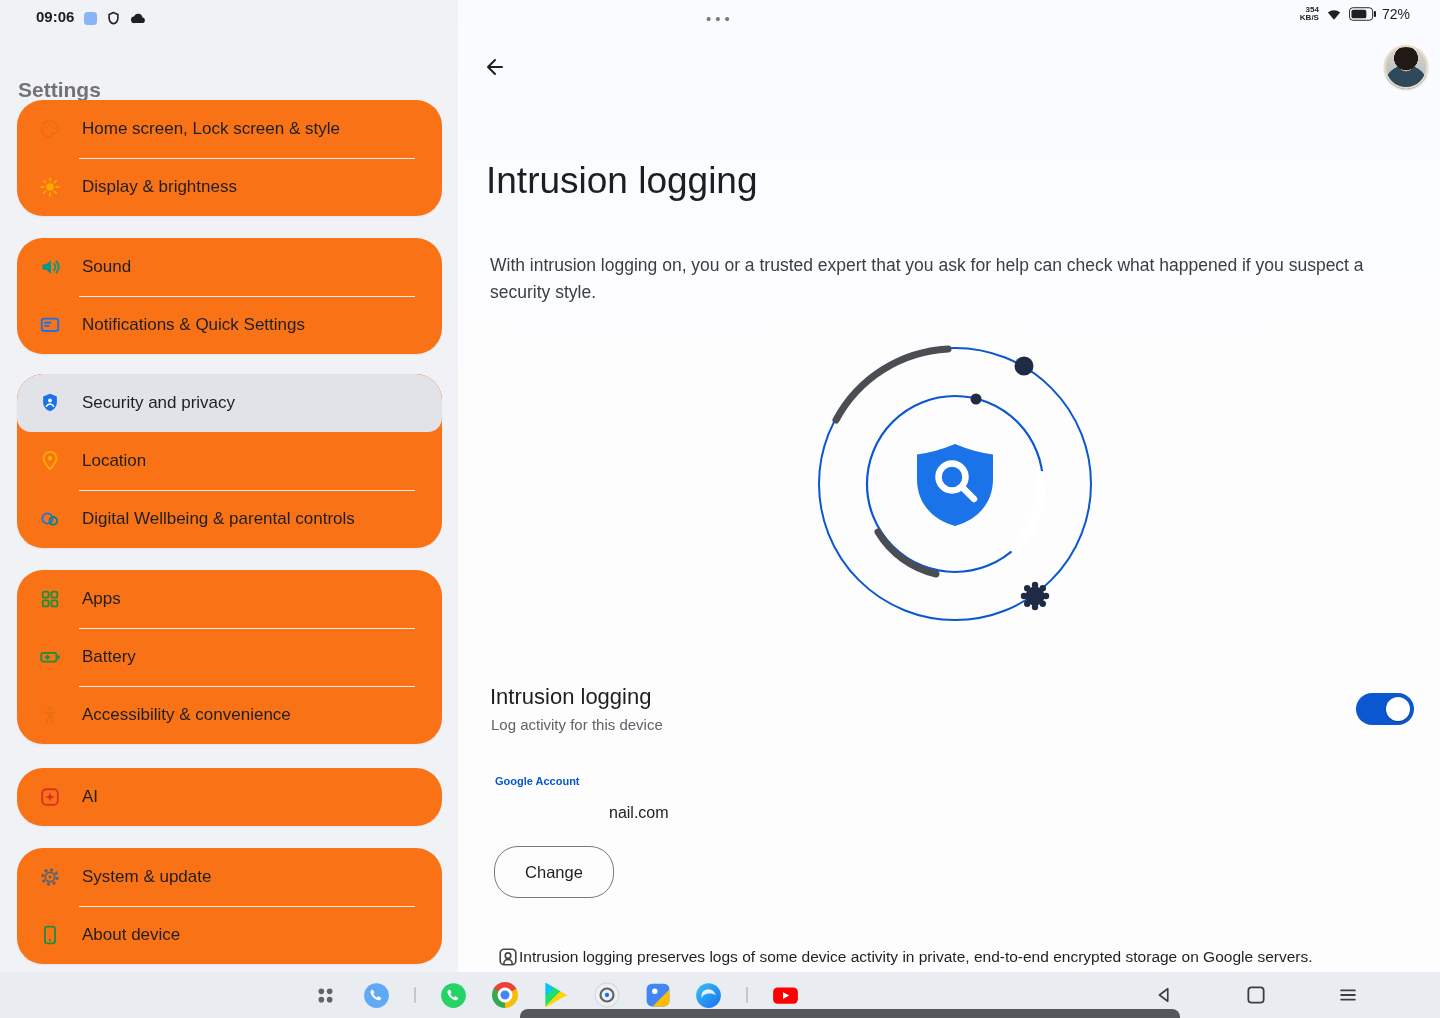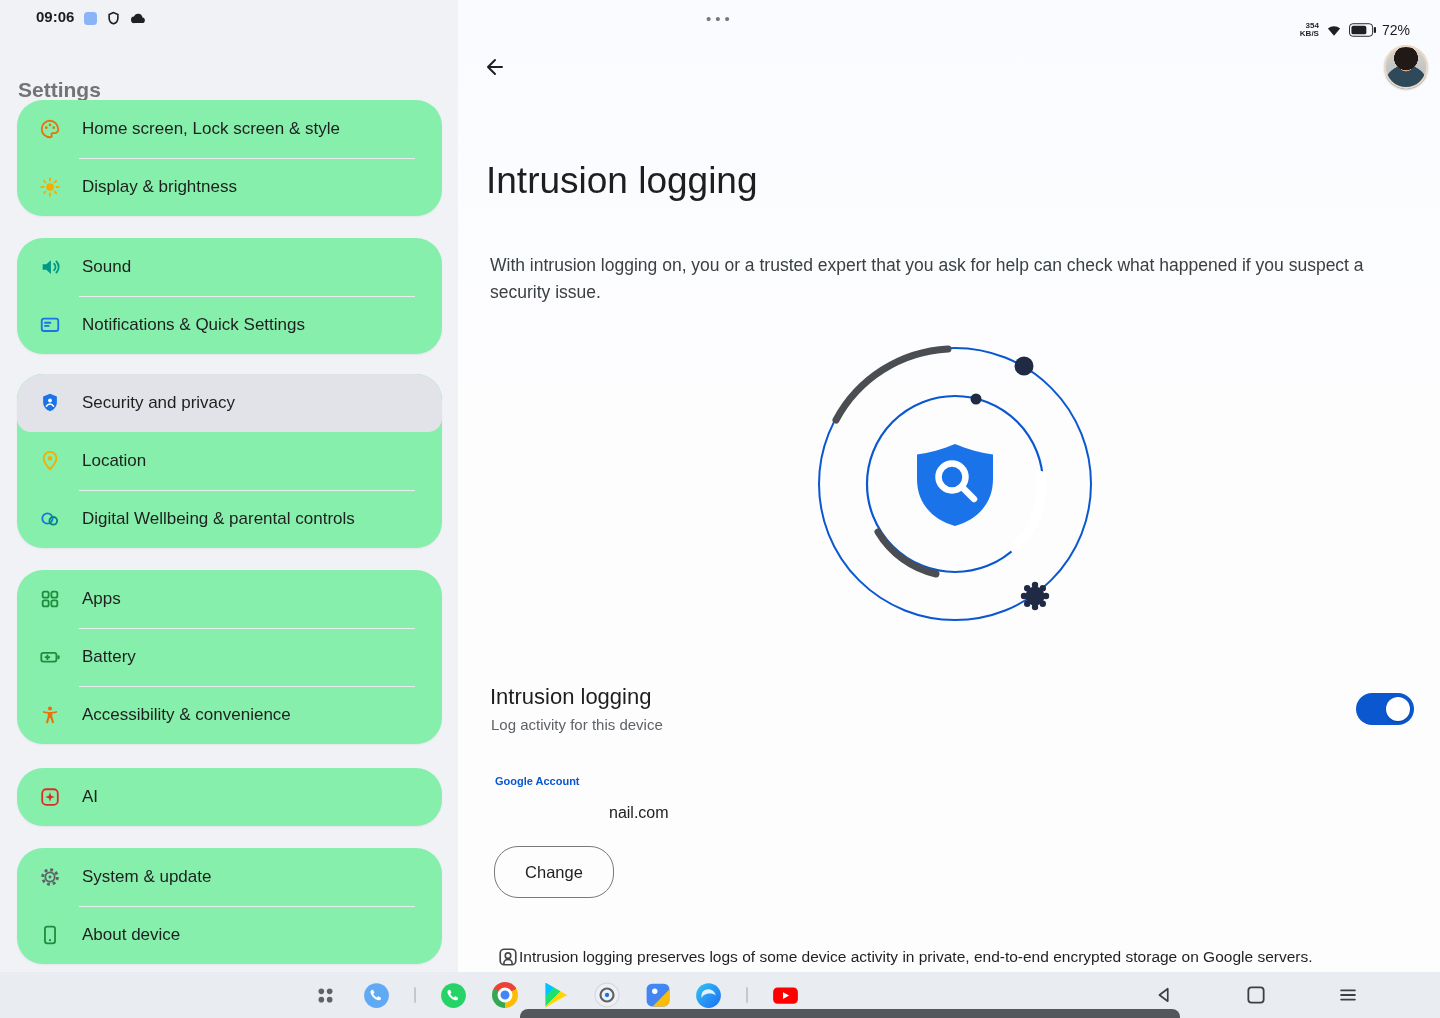--- a/index.html
+++ b/index.html
@@ -3,36 +3,36 @@
 <meta charset="utf-8">
 <style>
   * { margin:0; padding:0; box-sizing:border-box; }
   html,body { width:1440px; height:1018px; }
   body { font-family:"Liberation Sans", sans-serif; background:#fdfdfe; position:relative; overflow:hidden; }
   .screen { position:absolute; inset:0; width:1440px; height:1018px; }
 
   
   .sidebar { position:absolute; left:0; top:0; width:458px; bottom:0; background:#f0f2f6; }
   .sidebar-title { position:absolute; left:18px; top:38px; font-size:21px; font-weight:700; color:#737373;margin-top:40px; }
-  .card { position:absolute; left:17px; width:425px; background:#86efac; border-radius:26px;
+  .card { position:absolute; left:17px; width:425px; background:#f97316; border-radius:26px;
           box-shadow:0 1px 2px rgba(60,64,67,.07); overflow:hidden; }
   .srow { display:flex; align-items:center; height:58px; padding:0 16px 0 21px; gap:20px; position:relative; cursor:pointer; }
   .srow + .srow::before { content:''; position:absolute; top:0; left:62px; right:27px; height:1px; background:#e9ebee; }
   .srow.selected { background:var(--selected,#e1e3e8); border-radius:26px 26px 14px 14px;text-align:right; }
   .srow.selected + .srow::before { display:none; }
   .sicon { width:24px; height:24px; display:flex; align-items:center; justify-content:center; flex:none; }
   .slabel { font-size:17px; color:#1f1f1f; }
 
   
   .statusbar { position:absolute; left:0; top:0; right:0; height:35px; z-index:6; }
   .sb-time { position:absolute; left:36px; top:8px; font-size:15px; font-weight:700; color:#1b1c1e;text-align:right; }
   .sb-left-icons { position:absolute; left:84px; top:10px; display:flex; align-items:center; gap:9px; }
   .drag-handle { position:absolute; left:50%; top:10px; transform:translateX(-50%); color:#76797e;
                  font-size:15px; letter-spacing:4px; cursor:grab; }
-  .sb-right { position:absolute; right:30px; top:6px; display:flex; align-items:center; gap:6px;margin-top:16px; }
+  .sb-right { position:absolute; right:30px; top:6px; display:flex; align-items:center; gap:6px; }
   .net-speed { font-size:8px; line-height:8px; color:#1f2023; text-align:right; font-weight:700; }
   .sb-batt-text { font-size:14px; color:#1b1c1e; }
 
   
   .main { position:absolute; left:458px; top:0; right:0; bottom:46px;
           background:linear-gradient(180deg,#f9fbfe 0%, #fdfdfe 40%); }
   .back-btn { position:absolute; left:20px; top:50px; width:34px; height:34px; display:flex;
               align-items:center; justify-content:center; cursor:pointer; border-radius:50%; }
   .avatar { position:absolute; right:12px; top:45px; width:44px; height:44px; border-radius:50%;
             box-shadow:0 0 0 2px #ecd9c3 inset, 0 1px 2px rgba(0,0,0,.2); cursor:pointer;
@@ -228,21 +228,21 @@
 
   <main class="main">
     <div class="back-btn">
       <svg width="24" height="24" viewBox="0 0 24 24" fill="none" stroke="#1f1f1f" stroke-width="2" stroke-linecap="round" stroke-linejoin="round">
         <path d="M19 12H5M12 5l-7 7 7 7"></path>
       </svg>
     </div>
     <div class="avatar"></div>
 
     <h1 class="page-title">Intrusion logging</h1>
-    <p class="page-desc">With intrusion logging on, you or a trusted expert that you ask for help can check what happened if you suspect a security issue.</p>
+    <p class="page-desc">With intrusion logging on, you or a trusted expert that you ask for help can check what happened if you suspect a security style.</p>
 
     <svg class="illustration" width="280" height="280" viewBox="-140 -140 280 280">
       <circle cx="0" cy="0" r="136" fill="none" stroke="#0b57d0" stroke-width="2"></circle>
       <path d="M -119 -64 A 135 135 0 0 1 -7 -135" fill="none" stroke="#4a4d51" stroke-width="7" stroke-linecap="round"></path>
       <circle cx="69" cy="-118" r="9.5" fill="#1f2a44"></circle>
       <g fill="#1f2a44">
         <circle cx="91" cy="112" r="3.2"></circle>
           <circle cx="87.8" cy="119.8" r="3.2"></circle>
           <circle cx="80" cy="123" r="3.2"></circle>
         <circle cx="72.2" cy="119.8" r="3.2"></circle>

